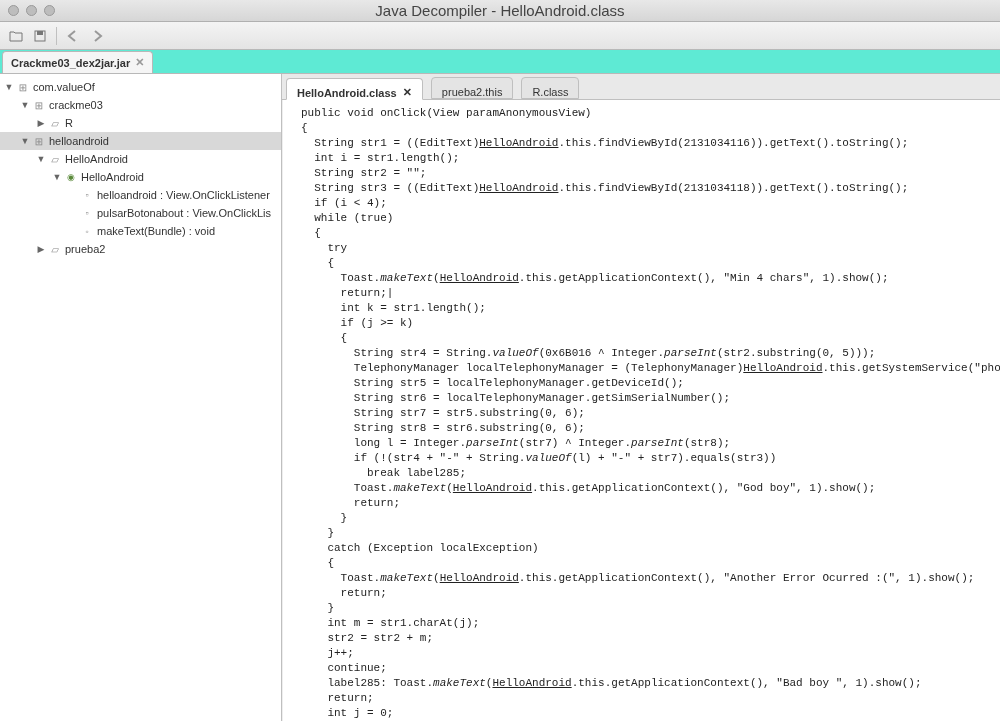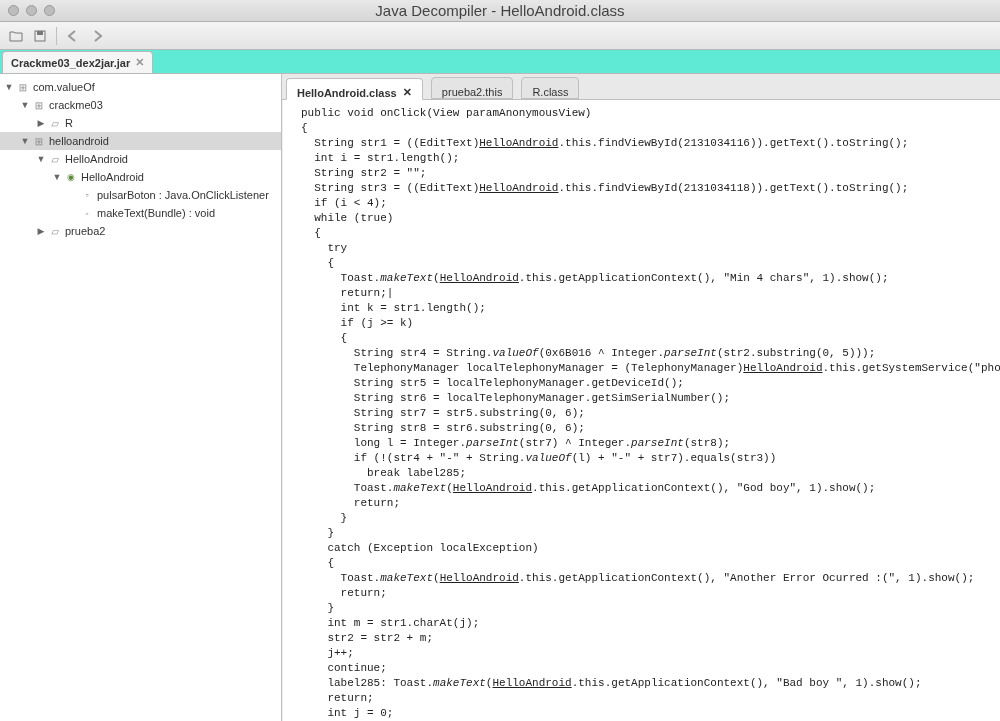--- a/index.html
+++ b/index.html
@@ -254,21 +254,26 @@
         <span>HelloAndroid</span>
       </div>
       <div class="tree-item ind-3">
         <span class="arrow">▼</span>
         <span class="tree-icon ic-class-inner"></span>
         <span>HelloAndroid</span>
       </div>
       <div class="tree-item ind-4">
         <span class="arrow"></span>
         <span class="tree-icon ic-field"></span>
-        <span>pulsarBoton : Java.OnClickListener</span>
+        <span>helloandroid : View.OnClickListener</span>
+      </div>
+      <div class="tree-item ind-4">
+        <span class="arrow"></span>
+        <span class="tree-icon ic-field"></span>
+        <span>pulsarBotonabout : View.OnClickLis</span>
       </div>
       <div class="tree-item ind-4">
         <span class="arrow"></span>
         <span class="tree-icon ic-method"></span>
         <span>makeText(Bundle) : void</span>
       </div>
       <div class="tree-item ind-2">
         <span class="arrow">▶</span>
         <span class="tree-icon ic-file"></span>
         <span>prueba2</span>

